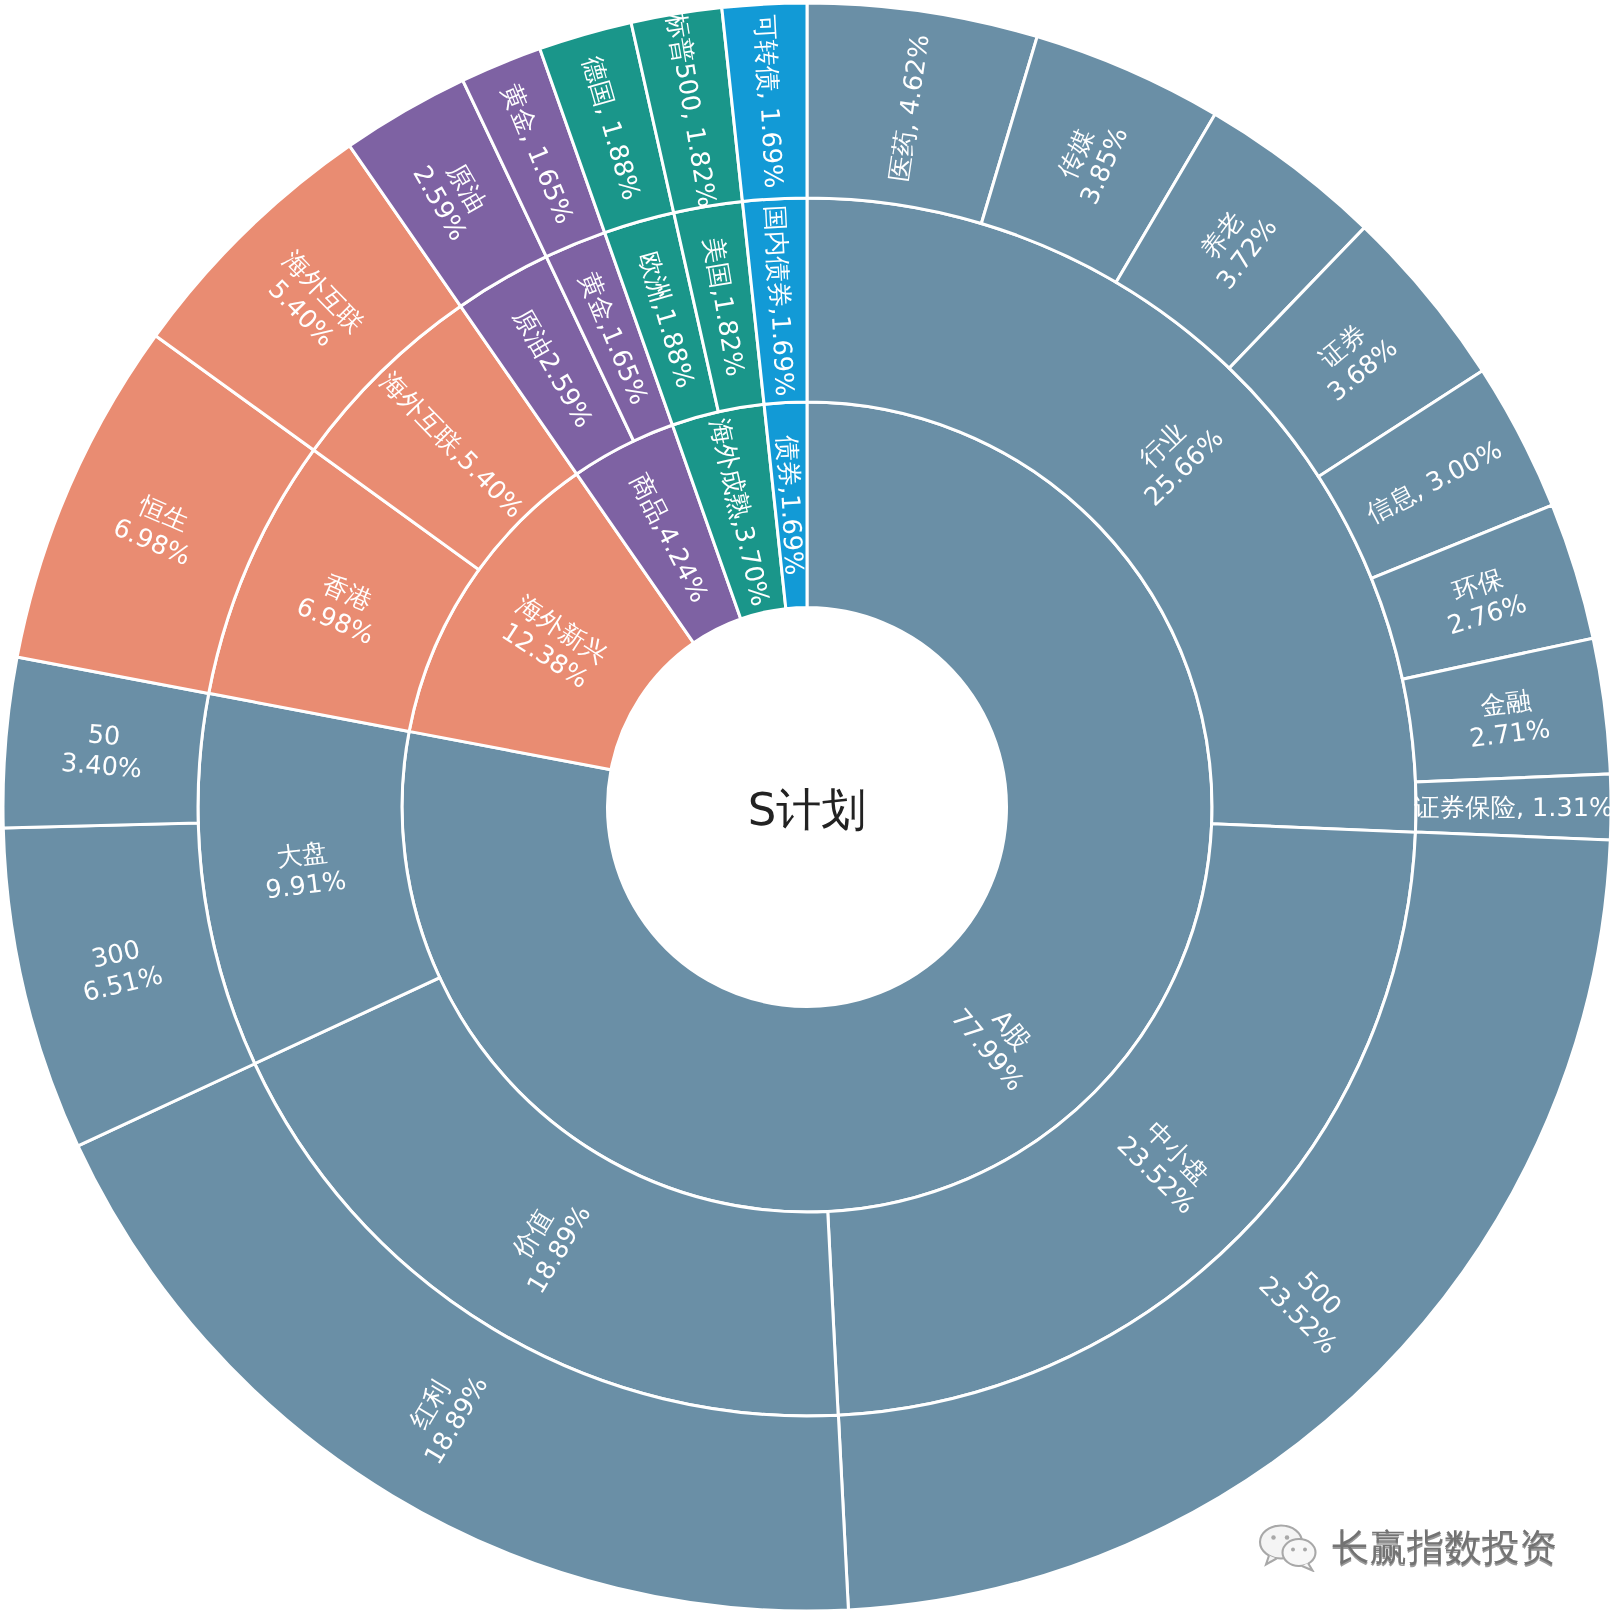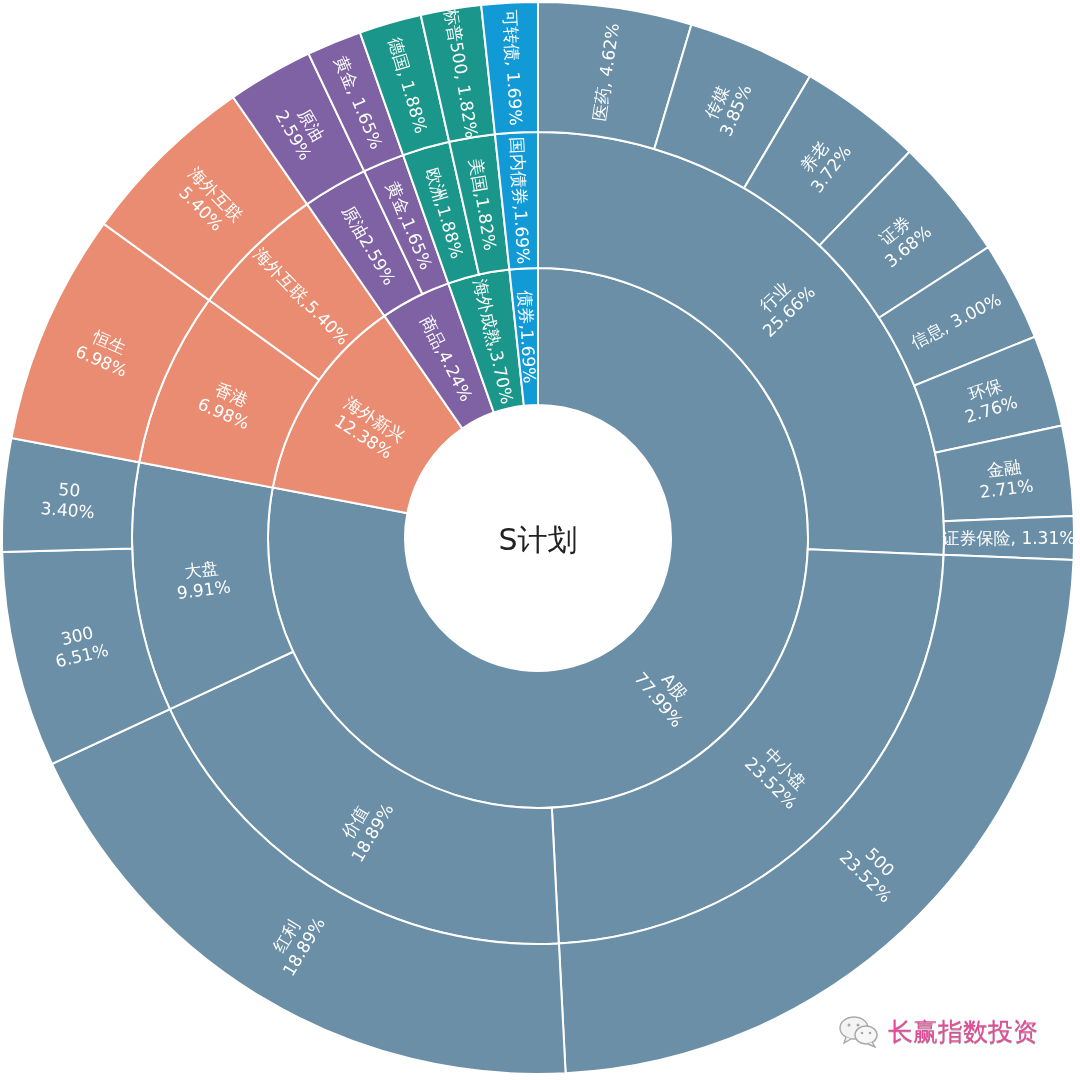--- a/index.html
+++ b/index.html
@@ -1,20 +1,20 @@
 <!DOCTYPE html>
 <html><head>
 <meta charset="utf-8">
 <style>
   html,body{margin:0;padding:0;background:#ffffff;}
   body{width:1080px;height:1080px;position:relative;overflow:hidden;font-family:"DejaVu Sans","Liberation Sans",sans-serif;}
   #chart{position:absolute;left:0;top:0;width:1080px;height:1080px;}
   .lbl{fill:#ffffff;font-size:17px;font-family:"DejaVu Sans","Liberation Sans",sans-serif;}
   .center-title{fill:#222222;font-size:30px;font-family:"DejaVu Sans","Liberation Sans",sans-serif;}
-  .watermark{position:absolute;left:838px;top:1014px;display:flex;align-items:center;gap:8px;color:#ec4899;font-size:25px;font-family:"DejaVu Sans","Liberation Sans",sans-serif;text-shadow:0 1px 0 #9a9a9a,0 -1px 0 #ffffff;}
+  .watermark{position:absolute;left:838px;top:1014px;display:flex;align-items:center;gap:8px;color:#737373;font-size:25px;font-family:"DejaVu Sans","Liberation Sans",sans-serif;text-shadow:0 1px 0 #9a9a9a,0 -1px 0 #ffffff;}
   .wm-icon{width:42px;height:34px;}
 </style>
 </head>
 <body>
 
 <svg id="chart" viewBox="0 0 1080 1080" xmlns="http://www.w3.org/2000/svg">
   <g id="ring-inner">
       <path d="M538,268 A270,270 0 1 1 272.75070616608,487.5736961437111 L407.34016266699496,513.1603762485688 A133,133 0 1 0 538,405 Z" fill="#6a8fa6" stroke="#ffffff" stroke-width="2"></path>
       <path d="M272.75070616608,487.5736961437111 A270,270 0 0 1 384.41852904038024,315.93529821720995 L462.3469050458169,428.6125728255145 A133,133 0 0 0 407.34016266699496,513.1603762485688 Z" fill="#e98c72" stroke="#ffffff" stroke-width="2"></path>
       <path d="M384.41852904038024,315.93529821720995 A270,270 0 0 1 448.2987152817303,283.33614406458867 L493.81381160174124,412.5544709651492 A133,133 0 0 0 462.3469050458169,428.6125728255145 Z" fill="#7e62a3" stroke="#ffffff" stroke-width="2"></path>

